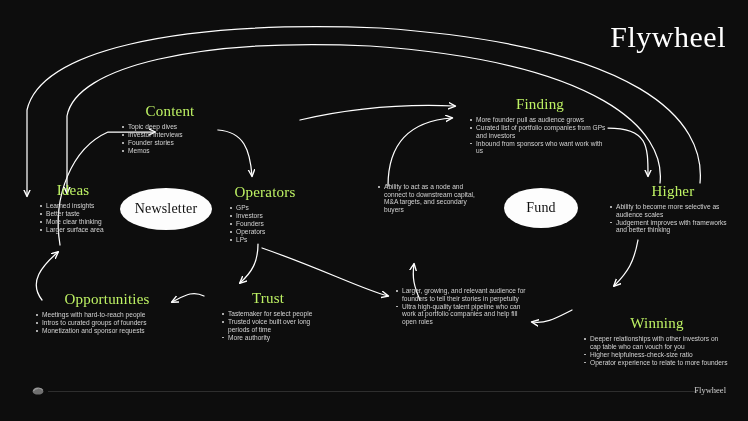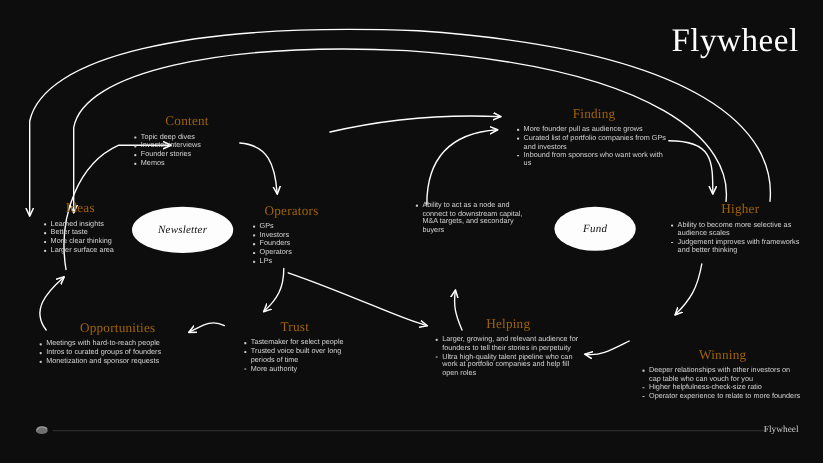--- a/index.html
+++ b/index.html
@@ -5,40 +5,40 @@
   html,body{margin:0;padding:0;background:#0a0a0a;}
   #stage{
     position:relative;width:748px;height:421px;
     background:#0d0d0d;overflow:hidden;
     font-family:"Liberation Sans", sans-serif;
   }
   #arrows{position:absolute;left:0;top:0;width:748px;height:421px;pointer-events:none;}
   .node{position:absolute;color:#e9e9e9;}
   .node .title{
     font-family:"Liberation Serif", serif;
-    font-size:12px;letter-spacing:.2px;color:#a16207;
+    font-size:15px;letter-spacing:.2px;color:#bef264;
     text-align:center;margin:0 0 3px 0;white-space:nowrap;
   }
   .node ul{list-style:none;margin:0;padding:0;}
   .node li{
     position:relative;font-size:6.6px;line-height:7.6px;
     color:#d2d2d2;padding-left:6px;margin-bottom:.5px;
   }
   .node li:before{
     content:"";position:absolute;left:0;top:3px;
     width:1.6px;height:1.6px;background:#c9c9c9;border-radius:50%;
   }
   .node.center-title .title{text-align:center;}
   .hub{
     position:absolute;background:#fdfdfd;border-radius:50%;
     display:flex;align-items:center;justify-content:center;
   }
   .hub span{
     font-family:"Liberation Serif", serif;
-    font-style:italic;font-size:10px;color:#101010;letter-spacing:.2px;
+    font-size:14px;color:#101010;letter-spacing:.2px;
   }
   #pageTitle{
     position:absolute;right:22px;top:22px;
     font-family:"Liberation Serif", serif;
     font-size:30px;color:#ffffff;letter-spacing:.5px;line-height:1;
   }
   #footerRule{position:absolute;left:48px;top:391px;width:650px;height:1px;background:#2e2e2e;}
   #footerLogo{position:absolute;left:30px;top:385px;width:16px;height:11px;}
   #footerLabel{
     position:absolute;right:22px;top:385px;
@@ -156,21 +156,20 @@
   <div class="node center-title" style="left:222px;top:290px;width:92px;">
     <div class="title">Trust</div>
     <ul>
       <li>Tastemaker for select people</li>
       <li>Trusted voice built over long periods of time</li>
       <li>More authority</li>
     </ul>
   </div>
 
   <div class="node center-title" style="left:396px;top:287px;width:132px;">
-    <div class="title">Helping</div>
     <ul>
       <li>Larger, growing, and relevant audience for founders to tell their stories in perpetuity</li>
       <li>Ultra high-quality talent pipeline who can work at portfolio companies and help fill open roles</li>
     </ul>
   </div>
 
   <div class="node center-title" style="left:584px;top:287px;width:146px;margin-top:28px;">
     <div class="title">Winning</div>
     <ul>
       <li>Deeper relationships with other investors on cap table who can vouch for you</li>

